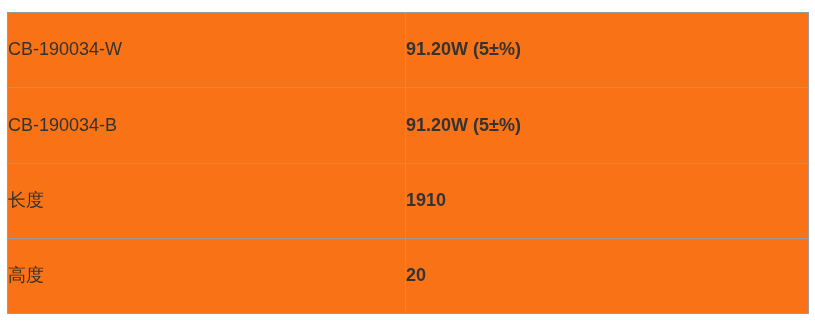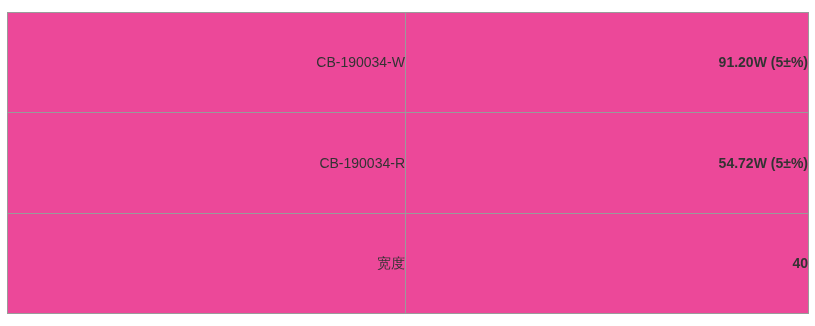--- a/index.html
+++ b/index.html
@@ -26,29 +26,29 @@
 
   table.spec-table {
     border-collapse: collapse;
     width: 801px;
     height: 302px;
     table-layout: fixed;
   }
 
   table.spec-table td {
     border: 1px solid #9a9a9a;
-    text-align: right;
+    text-align: left;
     vertical-align: middle;
     color: #333333;
-    font-size: 14px;
+    font-size: 18px;
     line-height: 1.2;
     padding: 0;
     height: 33.5px;
     box-sizing: border-box;
-    background: #ec4899;
+    background: #f97316;
   }
 
   table.spec-table td.col-name {
     width: 398px;
   }
 
   table.spec-table td.col-value {
     width: 403px;
     font-weight: bold;
   }
@@ -67,39 +67,47 @@
 
       <tr>
         <td class="col-name">
           <span class="cell-text">CB-190034-W</span>
         </td>
         <td class="col-value">
           <span class="cell-text">91.20W (5±%)</span>
         </td>
       </tr>
 
-
-
       <tr>
         <td class="col-name">
-          <span class="cell-text">CB-190034-R</span>
+          <span class="cell-text">CB-190034-B</span>
         </td>
         <td class="col-value">
-          <span class="cell-text">54.72W (5±%)</span>
+          <span class="cell-text">91.20W (5±%)</span>
         </td>
       </tr>
 
 
 
+
       <tr>
         <td class="col-name">
-          <span class="cell-text">宽度</span>
+          <span class="cell-text">长度</span>
         </td>
         <td class="col-value">
-          <span class="cell-text">40</span>
+          <span class="cell-text">1910</span>
         </td>
       </tr>
 
+
+      <tr>
+        <td class="col-name">
+          <span class="cell-text">高度</span>
+        </td>
+        <td class="col-value">
+          <span class="cell-text">20</span>
+        </td>
+      </tr>
 
 
     </tbody>
   </table>
 </div>
 
 </body></html>

